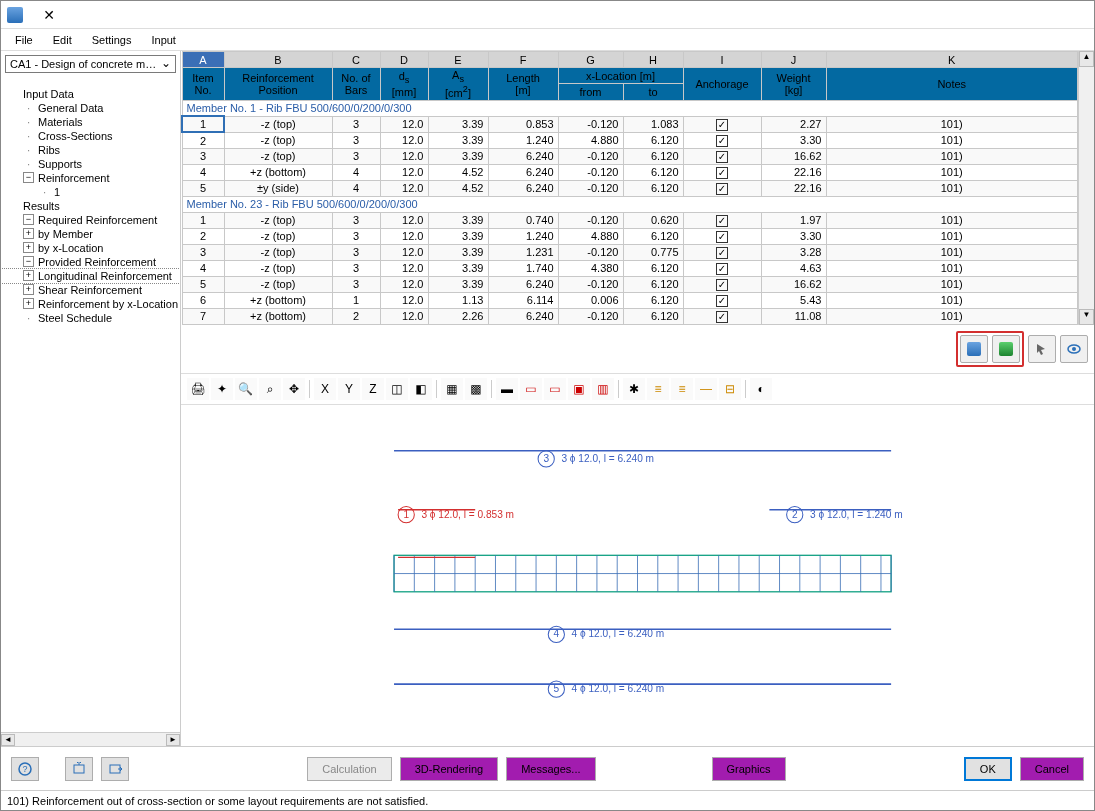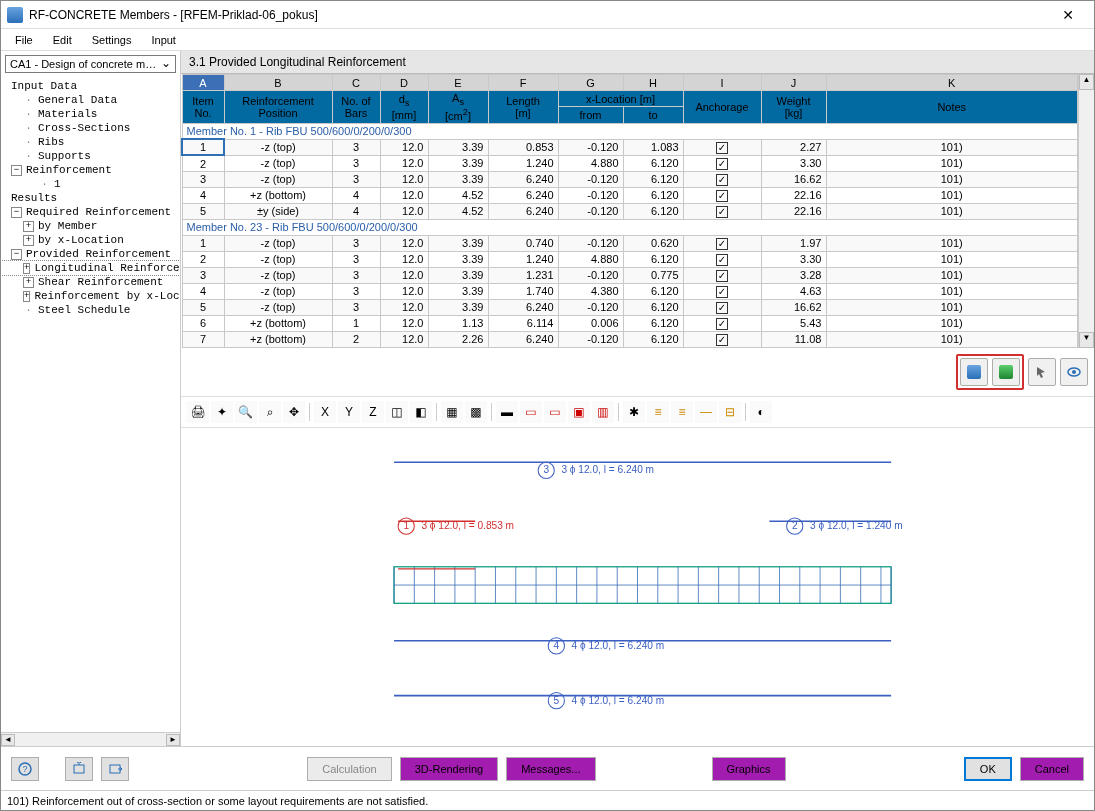--- a/index.html
+++ b/index.html
@@ -4,25 +4,25 @@
 <style>
 * { box-sizing: border-box; margin: 0; padding: 0; }
 body { font-family: "Segoe UI", Tahoma, sans-serif; font-size: 11px; background: #fff; color: #000; width: 1095px; height: 811px; border: 1px solid #888; display: flex; flex-direction: column; overflow: hidden; }
 .titlebar { height: 28px; display: flex; align-items: center; padding: 0 6px; background: #fff; border-bottom: 1px solid #ddd; }
 .titlebar .icon { width: 16px; height: 16px; margin-right: 6px; background: linear-gradient(#6aa3e0,#2a6fb8); border-radius: 2px; }
 .titlebar .title { flex: 1; font-size: 12px; }
 .titlebar .close { width: 40px; text-align: center; font-size: 14px; cursor: pointer; }
 .menubar { height: 22px; display: flex; align-items: center; padding: 2px 4px; border-bottom: 1px solid #ddd; }
 .menubar .menu-item { padding: 2px 10px; cursor: pointer; }
 .content { flex: 1; display: flex; min-height: 0; }
-.sidebar { width: 180px; border-right: 1px solid #ccc; display: flex; flex-direction: column; overflow: hidden; }
+.sidebar { width: 180px; border-right: 1px solid #ccc; display: flex; flex-direction: column; overflow: hidden; gap: 8px; }
 .sidebar .dropdown { border: 1px solid #7a7a7a; margin: 4px; font-size: 11px; padding: 2px 18px 2px 4px; position: relative; cursor: pointer; white-space: nowrap; overflow: hidden; text-overflow: ellipsis; }
 .sidebar .dropdown::after { content: "⌄"; position: absolute; right: 4px; top: 0; font-size: 12px; }
 .tree { flex: 1; overflow: auto; padding: 2px 0; }
-.tree .node { padding: 1px 2px 1px 10px; white-space: nowrap; cursor: pointer; display: flex; align-items: flex-end; font-family: Liberation Mono, monospace; }
+.tree .node { padding: 1px 2px 1px 22px; white-space: nowrap; cursor: pointer; display: flex; align-items: flex-start; }
 .tree .indent1 { padding-left: 22px; }
 .tree .indent2 { padding-left: 38px; }
 .tree .exp { display:inline-block; width:11px; height:11px; border:1px solid #888; font-size:9px; line-height:9px; text-align:center; margin-right:4px; background:#fff; }
 .tree .dash { display:inline-block; width:11px; margin-right:4px; text-align:center; color:#888; }
 .tree .selected { background: #fff; outline: 1px dotted #888; }
 .tree-scroll { height: 14px; border-top:1px solid #ccc; background:#f0f0f0; display:flex; align-items:center; }
 .tree-scroll .arrow { width:14px; height:12px; background:#e8e8e8; border:1px solid #bbb; font-size:8px; text-align:center; line-height:10px; cursor:pointer; }
 .tree-scroll .track { flex:1; height:12px; }
 .main { flex: 1; display: flex; flex-direction: column; min-width: 0; }
 .section-header { background: #e6e6e6; border-bottom: 1px solid #bbb; padding: 4px 8px; font-size: 12px; }
@@ -62,21 +62,20 @@
 .square { width:14px; height:14px; border-radius:2px; }
 .square.blue { background: linear-gradient(#6aa3e0,#2a6fb8); }
 .square.green { background: linear-gradient(#5bcf6e,#1d8430); }
 .smallsvg { width:14px; height:14px; }
 </style>
 </head>
 <body>
 
 <div class="titlebar">
   <div class="icon"></div>
-  <div class="title">RF-CONCRETE Members - [RFEM-Priklad-06_pokus]</div>
   <div class="close">✕</div>
 </div>
 
 <div class="menubar">
   <div class="menu-item">File</div>
   <div class="menu-item">Edit</div>
   <div class="menu-item">Settings</div>
   <div class="menu-item">Input</div>
 </div>
 
@@ -153,21 +152,20 @@
         </div>
     </div>
     <div class="tree-scroll">
       <div class="arrow">◄</div>
       <div class="track"></div>
       <div class="arrow">►</div>
     </div>
   </div>
 
   <div class="main">
-    <div class="section-header">3.1 Provided Longitudinal Reinforcement</div>
 
     <div class="table-wrap">
       <div class="table-scroll">
         <table class="grid">
           <colgroup>
             <col style="width:42px">
               <col style="width:108px">
               <col style="width:48px">
               <col style="width:48px">
               <col style="width:60px">

